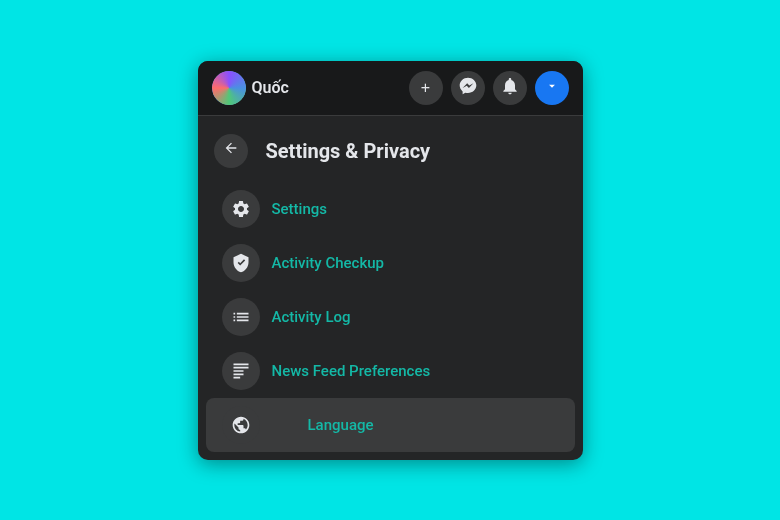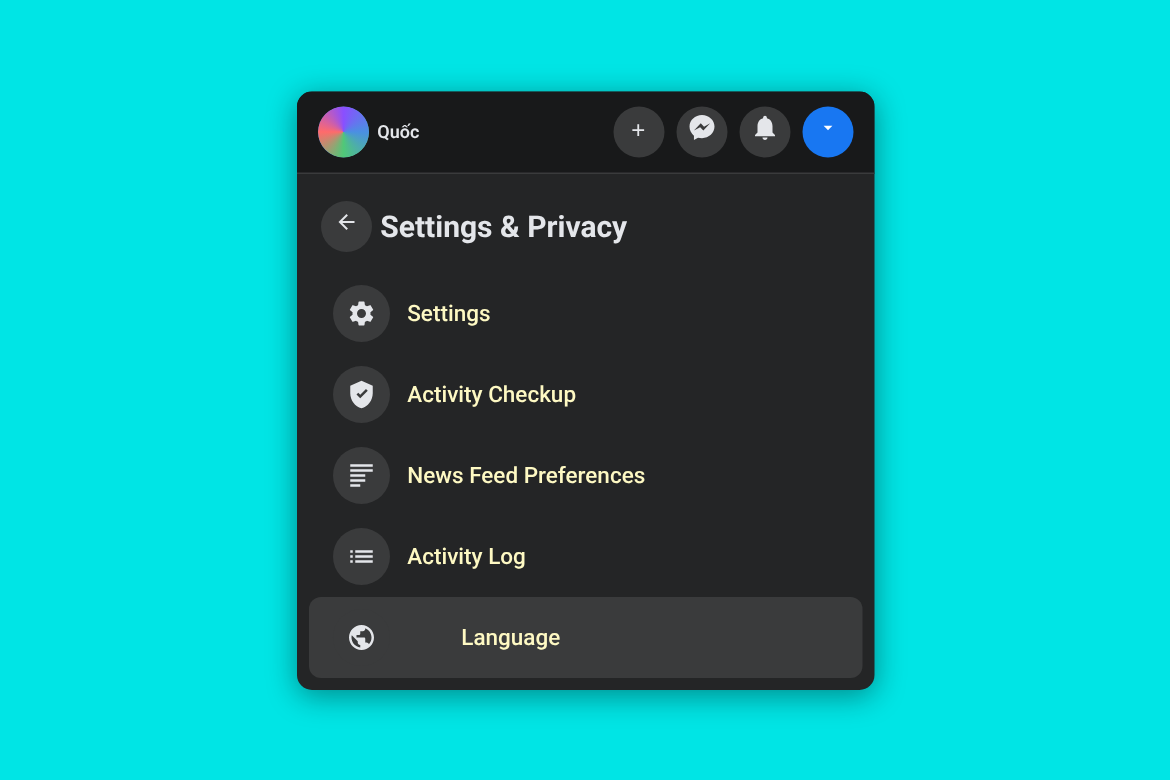--- a/index.html
+++ b/index.html
@@ -53,21 +53,21 @@
 
     .avatar-inner {
       width: 100%;
       height: 100%;
       background: conic-gradient(from 0deg, #8a4fff, #4a90e2, #50c878, #ff6b6b, #8a4fff);
       border-radius: 50%;
     }
 
     .username {
       color: #e4e6ea;
-      font-size: 12px;
+      font-size: 16px;
       font-weight: 600;
     }
 
     .nav-icon-btn {
       width: 34px;
       height: 34px;
       border-radius: 50%;
       background: #3a3b3c;
       border: none;
       cursor: pointer;
@@ -83,21 +83,21 @@
     }
 
     
     .panel-content {
       padding: 8px 0 8px 0;
     }
 
     .panel-header {
       display: flex;
       align-items: center;
-      gap: 6px;
+      gap: 18px;
       padding: 10px 16px 14px 16px;
     }
 
     .back-btn {
       width: 34px;
       height: 34px;
       border-radius: 50%;
       background: #3a3b3c;
       border: none;
       cursor: pointer;
@@ -142,21 +142,21 @@
       background: #3a3b3c;
       display: flex;
       align-items: center;
       justify-content: center;
       flex-shrink: 0;
       font-size: 18px;
       color: #e4e6ea;
     }
 
     .menu-label {
-      color: #fef9c3;
+      color: #14b8a6;
       font-size: 15px;
       font-weight: 500;
     }
 
     
     .icon-svg {
       width: 20px;
       height: 20px;
       fill: #e4e6ea;
     }
@@ -228,33 +228,33 @@
               <path d="M12 1L3 5v6c0 5.55 3.84 10.74 9 12 5.16-1.26 9-6.45 9-12V5l-9-4zm-1 14l-3-3 1.41-1.41L11 12.17l4.59-4.58L17 9l-6 6z"></path>
             </svg>
         </div>
         <span class="menu-label">Activity Checkup</span>
       </li>
 
 
       <li class="menu-item">
         <div class="menu-icon-wrap">
           <svg class="icon-svg" viewBox="0 0 24 24">
+              <path d="M3 13h2v-2H3v2zm0 4h2v-2H3v2zm0-8h2V7H3v2zm4 4h14v-2H7v2zm0 4h14v-2H7v2zM7 7v2h14V7H7z"></path>
+            </svg>
+        </div>
+        <span class="menu-label">Activity Log</span>
+      </li>
+
+      <li class="menu-item">
+        <div class="menu-icon-wrap">
+          <svg class="icon-svg" viewBox="0 0 24 24">
               <path d="M3 3h18v2H3zm0 4h18v2H3zm0 4h12v2H3zm0 4h12v2H3zm0 4h8v2H3z"></path>
             </svg>
         </div>
         <span class="menu-label">News Feed Preferences</span>
-      </li>
-
-      <li class="menu-item">
-        <div class="menu-icon-wrap">
-          <svg class="icon-svg" viewBox="0 0 24 24">
-              <path d="M3 13h2v-2H3v2zm0 4h2v-2H3v2zm0-8h2V7H3v2zm4 4h14v-2H7v2zm0 4h14v-2H7v2zM7 7v2h14V7H7z"></path>
-            </svg>
-        </div>
-        <span class="menu-label">Activity Log</span>
       </li>
 
       <li class="menu-item active">
         <div class="menu-icon-wrap">
           <svg class="icon-svg" viewBox="0 0 24 24">
               <path d="M12 2C6.48 2 2 6.48 2 12s4.48 10 10 10 10-4.48 10-10S17.52 2 12 2zm-1 17.93c-3.95-.49-7-3.85-7-7.93 0-.62.08-1.21.21-1.79L9 15v1c0 1.1.9 2 2 2v1.93zm6.9-2.54c-.26-.81-1-1.39-1.9-1.39h-1v-3c0-.55-.45-1-1-1H8v-2h2c.55 0 1-.45 1-1V7h2c1.1 0 2-.9 2-2v-.41c2.93 1.19 5 4.06 5 7.41 0 2.08-.8 3.97-2.1 5.39z"></path>
             </svg>
         </div>
         <span class="menu-label">Language</span>
       </li>

